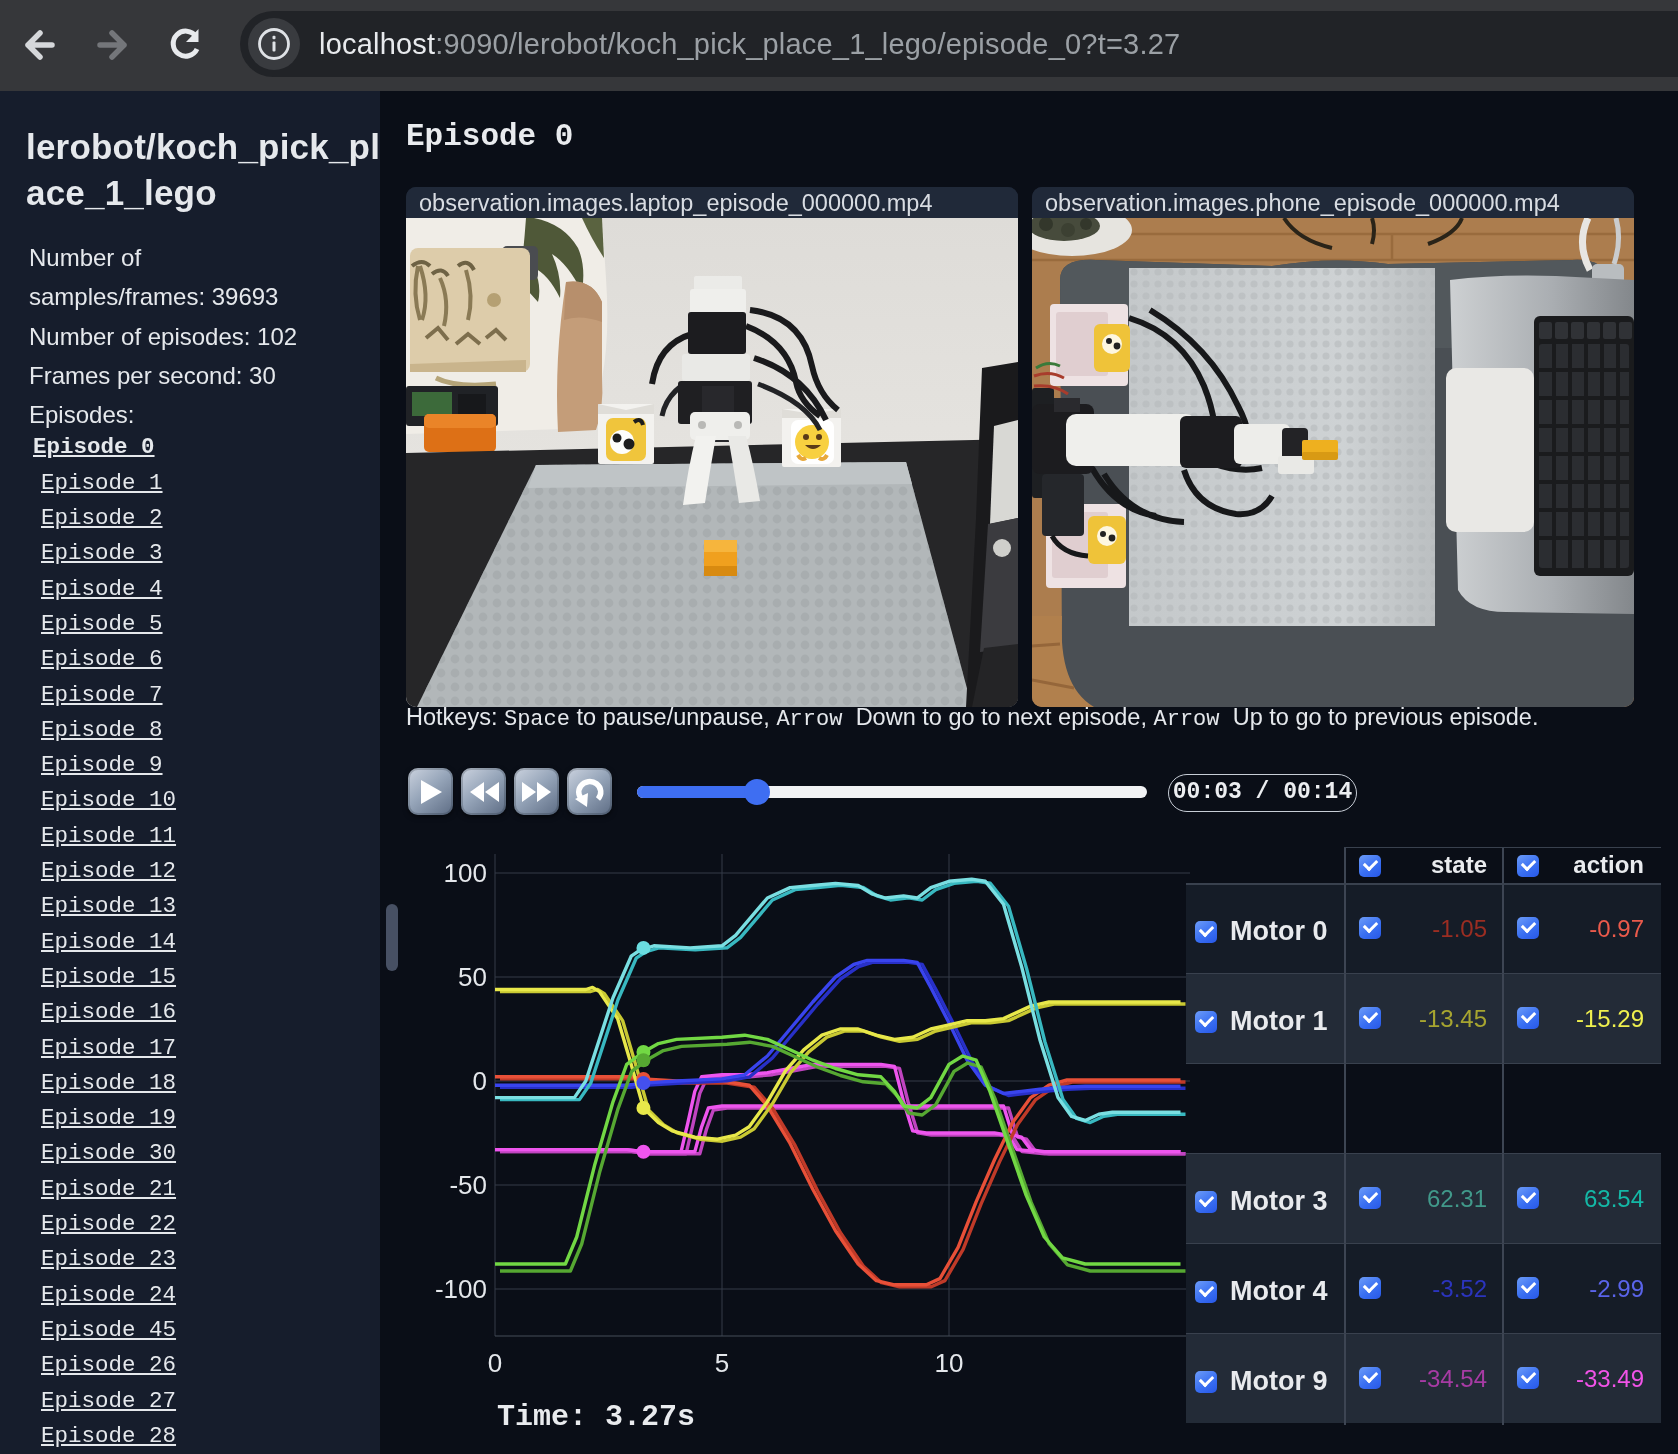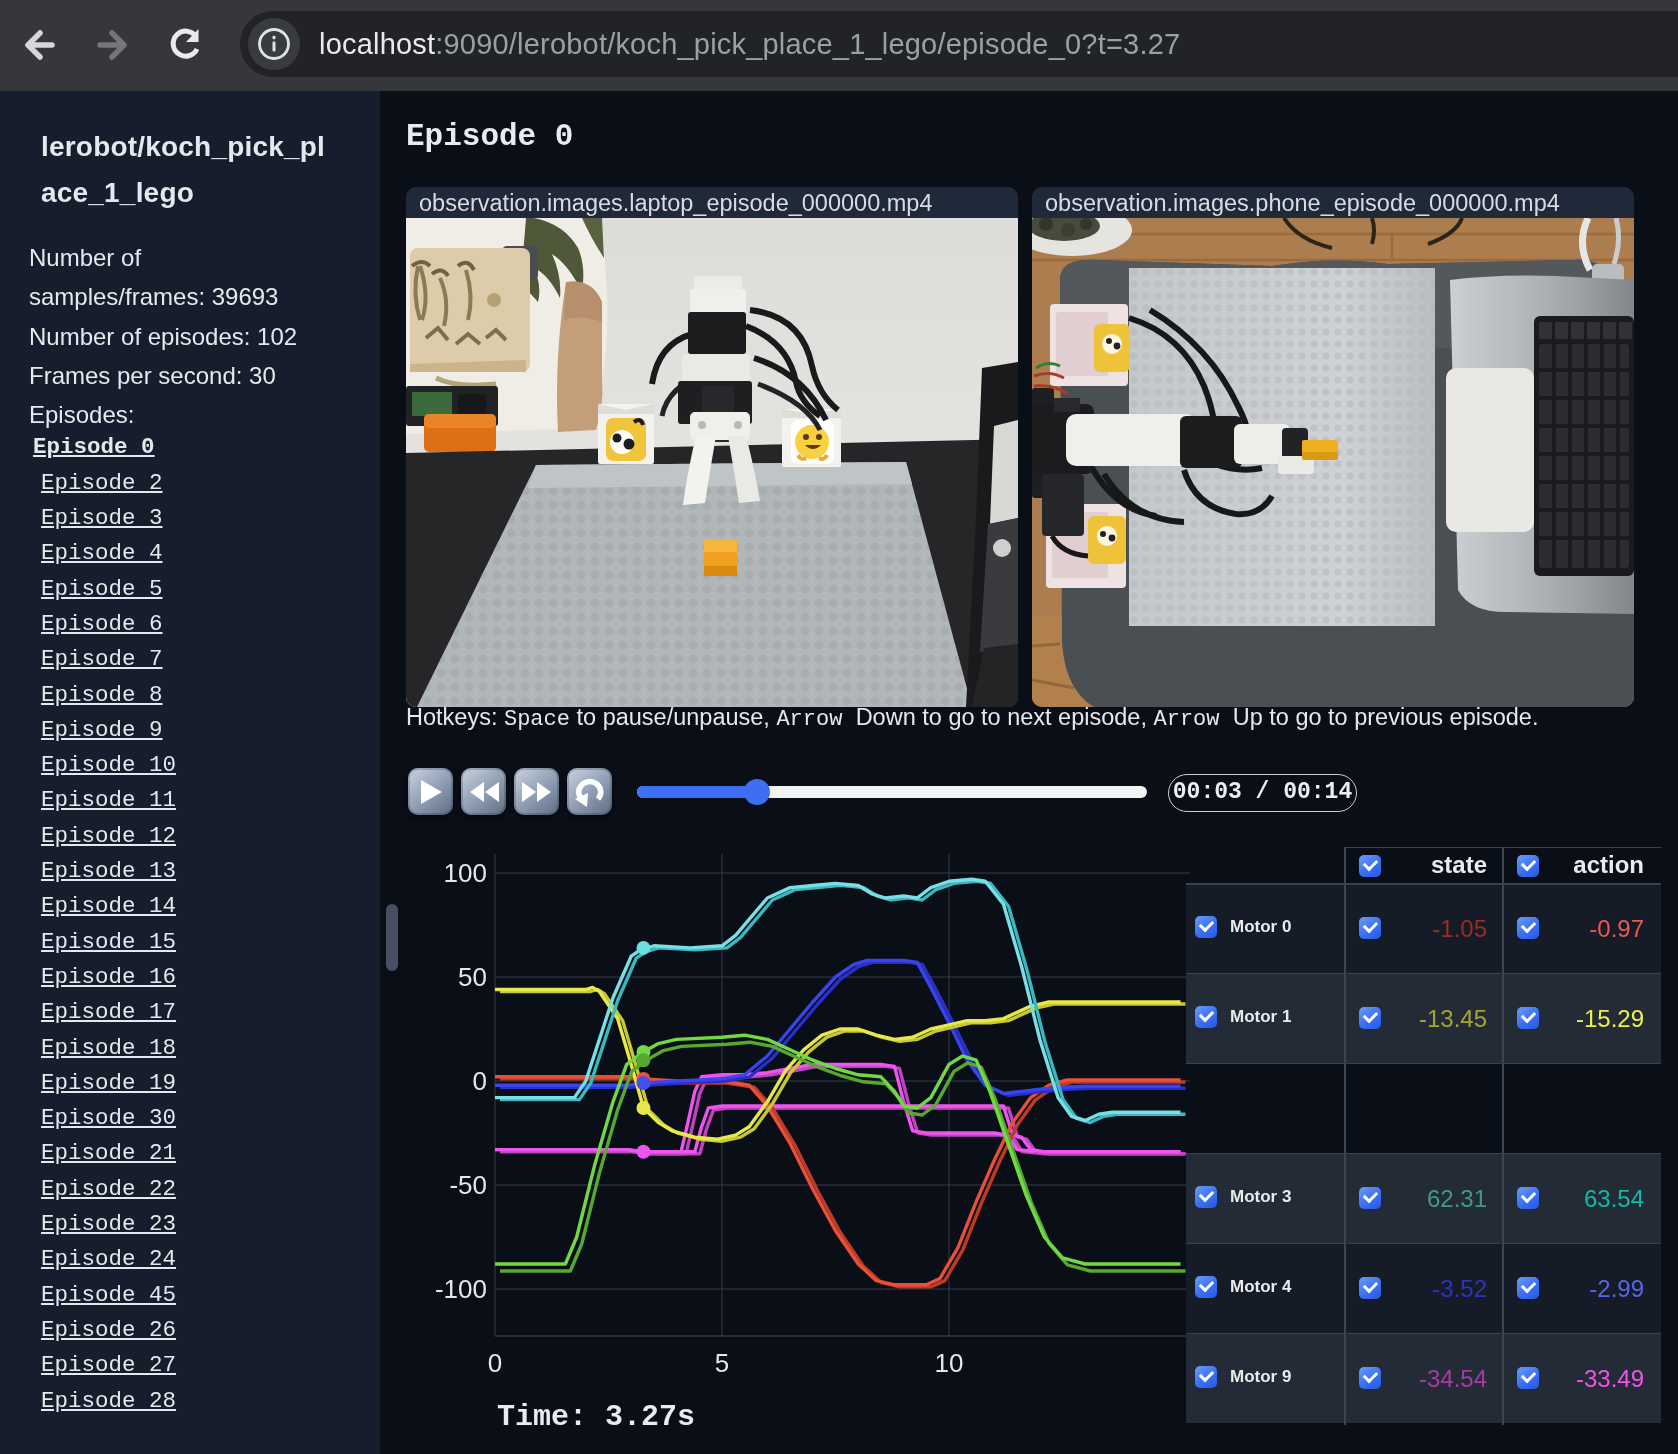--- a/index.html
+++ b/index.html
@@ -9,21 +9,21 @@
   .chrome { position:absolute; left:0; top:0; width:1678px; height:91px; background:#36373a; }
   .pill { position:absolute; left:240px; top:11px; width:1438px; height:66px; background:#212327; border-radius:33px 0 0 33px; display:flex; align-items:center; }
   .icircle { width:52px; height:52px; border-radius:50%; background:#393b3f; margin-left:8px; display:flex; align-items:center; justify-content:center; }
   .url { font-size:29px; color:#9ba0a5; margin-left:19px; letter-spacing:0.2px; }
   .url b { color:#e8eaed; font-weight:400; }
   
   .app { position:absolute; left:0; top:91px; width:1678px; height:1363px; }
   .sidebar { position:absolute; left:0; top:0; width:380px; height:1363px; background:#161d2c; color:#e5e8ec; }
   .main { position:absolute; left:380px; top:0; width:1298px; height:1363px; background:#0a0e17; color:#e5e8ec; }
   
-  .sb-title { font-size:28px; font-weight:bold; line-height:46px; margin:33px 28px 0 41px; letter-spacing:0.2px; }
+  .sb-title { font-size:35px; font-weight:bold; line-height:46px; margin:33px 28px 0 26px; letter-spacing:0.2px; }
   .sb-info { font-size:24px; line-height:39.3px; margin:22px 28px 0 29px; }
   .eplist { margin-top:-4px; }
   .eplist a { display:block; color:#e5e8ec; font-family:"Liberation Mono", monospace; font-size:22.5px; line-height:35.3px; text-decoration:underline; margin-left:41px; }
   .eplist a.cur { font-weight:bold; margin-left:33px; }
   .thumb { position:absolute; left:386px; top:813px; width:12px; height:67px; border-radius:6px; background:#475063; z-index:5; }
   #chart { position:absolute; left:20px; top:749px; width:790px; height:614px; }
   
   .h1 { position:absolute; left:26px; top:28px; font-family:"Liberation Mono", monospace; font-weight:bold; font-size:31px; color:#e9ebee; }
   .vcard { position:absolute; top:96px; border-radius:10px; overflow:hidden; background:#1e2737; }
   .vcard .cap { height:31px; font-size:23.5px; color:#d8dce2; padding-left:13px; line-height:32px; background:#202939; }
@@ -35,21 +35,21 @@
   .btn { position:absolute; top:677px; width:45px; height:47px; border-radius:10px; background:linear-gradient(140deg,#ccd3df 0%,#97a6ba 45%,#5d6c84 100%); box-shadow:inset 0 0 0 2px rgba(25,30,42,.22), 0 2px 5px rgba(0,0,0,.55); display:flex; align-items:center; justify-content:center; }
   .track { position:absolute; left:257px; top:695px; width:510px; height:12px; border-radius:6px; background:#f1f2f4; }
   .track .fill { position:absolute; left:0; top:0; height:12px; width:120px; border-radius:6px; background:#3e6ef2; }
   .track .knob { position:absolute; left:107px; top:-7px; width:26px; height:26px; border-radius:50%; background:#3e6ef2; }
   .timebox { position:absolute; left:788px; top:683px; width:189px; height:38px; border:1.5px solid #c7cdd6; border-radius:19px; color:#eceef1; font-family:"Liberation Mono", monospace; font-size:23px; font-weight:bold; text-align:center; line-height:35px; }
   
   .mtable { position:absolute; left:806px; top:756px; width:475px; height:578px; font-size:24px; }
   .mtable .vline { position:absolute; top:0; bottom:0; width:2px; background:#3d4553; }
   .mtable .hline { position:absolute; left:0; right:0; height:1px; background:#39414e; }
   .row { position:absolute; left:0; width:475px; }
-  .cell-label { position:absolute; left:9px; display:flex; align-items:center; gap:13px; font-weight:bold; color:#e9ebee; font-size:17px; }
+  .cell-label { position:absolute; left:9px; display:flex; align-items:center; gap:13px; font-weight:bold; color:#e9ebee; font-size:27px; }
   .cbx { width:22px; height:22px; border-radius:5px; background:linear-gradient(145deg,#6d9cf8 0%,#3a70f2 55%,#2757e8 100%); position:relative; flex:none; }
   .cbx:after { content:""; position:absolute; left:4.5px; top:4px; width:10px; height:6px; border-left:3px solid #fff; border-bottom:3px solid #fff; transform:rotate(-45deg); }
   .val { position:absolute; text-align:right; }
 </style>
 </head>
 <body>
 <div class="chrome">
   <svg width="240" height="91" style="position:absolute;left:0;top:0">
     <path d="M28 45 h24 M28 45 l12 -12 M28 45 l12 12" stroke="#d5d7da" stroke-width="5.5" fill="none" stroke-linecap="round" stroke-linejoin="round"></path>
     <path d="M100 45 h24 M124 45 l-12 -12 M124 45 l-12 12" stroke="#74767a" stroke-width="5.5" fill="none" stroke-linecap="round" stroke-linejoin="round"></path>
@@ -69,20 +69,21 @@
     <div class="url"><b>localhost</b>:9090/lerobot/koch_pick_place_1_lego/episode_0?t=3.27</div>
   </div>
 </div>
 
 <div class="app">
   <div class="sidebar">
     <div class="sb-title">lerobot/koch_pick_pl<br>ace_1_lego</div>
     <div class="sb-info">Number of<br>samples/frames: 39693<br>Number of episodes: 102<br>Frames per second: 30<br>Episodes:</div>
     <div class="eplist" id="eplist">
         <a class="cur">Episode 0</a>
+        <a>Episode 1</a>
         <a>Episode 2</a>
         <a>Episode 3</a>
         <a>Episode 4</a>
         <a>Episode 5</a>
         <a>Episode 6</a>
         <a>Episode 7</a>
         <a>Episode 8</a>
         <a>Episode 9</a>
         <a>Episode 10</a>
         <a>Episode 11</a>

